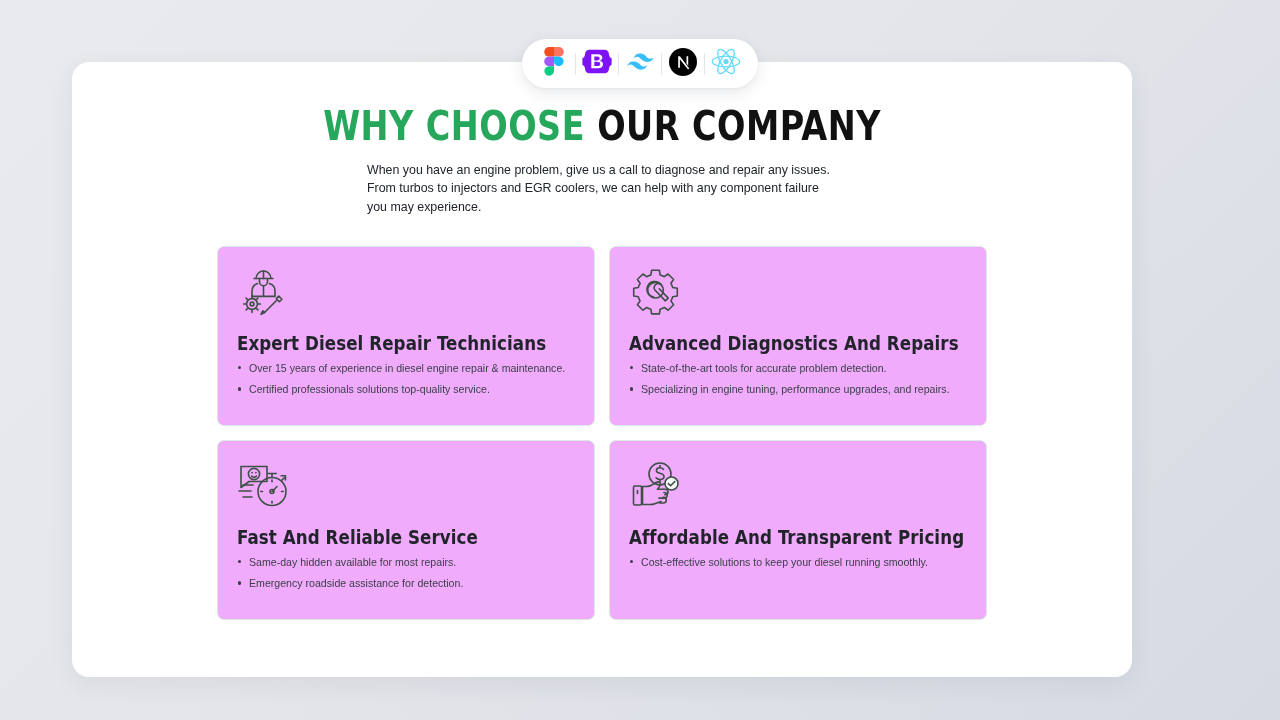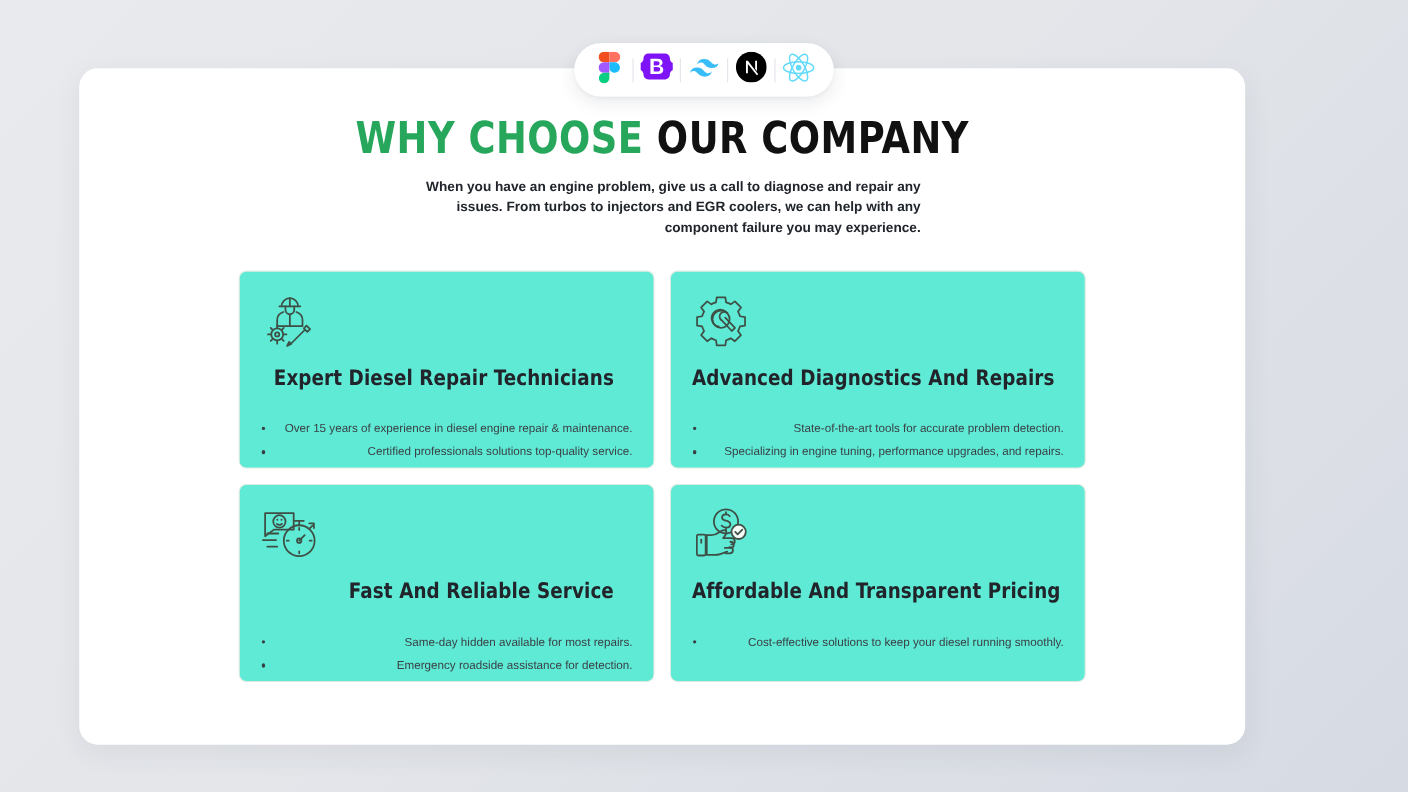--- a/index.html
+++ b/index.html
@@ -71,66 +71,65 @@
     line-height: 1.05;
     white-space: nowrap;
     transform: scaleX(0.93);
   }
   #section-heading .hl { color: #26a75b; }
   #section-heading .dk { color: #111111; }
 
   #section-desc {
     width: 470px;
     margin: 14px auto 0 auto;
-    text-align: right;
+    text-align: left;
     font-size: 12.4px;
     line-height: 1.48;
     color: #20242b;
-    font-weight: 700;
+    font-weight: 400;
   }
 
   
   #card-grid {
     width: 770px;
     margin: 30px auto 0 auto;
     display: grid;
     grid-template-columns: 378px 378px;
     grid-template-rows: 180px 180px;
     column-gap: 14px;
     row-gap: 14px;
   }
 
   .card {
-    background: #5eead4;
+    background: #f0abfc;
     border: 1px solid #dcebe0;
     border-radius: 7px;
     padding: 20px 19px 0 19px;
     position: relative;
-    text-align: right;
   }
 
   .card-icon {
     height: 52px;
     display: block;
   }
   .card-icon svg { display: block; }
 
   .card-title {
     margin-top: 13px;
     font-family: "DejaVu Sans Condensed", "Liberation Sans Narrow", "Liberation Sans", sans-serif;
     font-size: 19.5px;
     font-weight: bold;
     color: #21242a;
     letter-spacing: 0.1px;
     white-space: nowrap;
     transform: scaleX(0.95);
     transform-origin: left center;
   }
 
-  .card-list { list-style: none; margin-top: 28px; }
+  .card-list { list-style: none; margin-top: 6px; }
   .card-list li {
     font-size: 10.6px;
     color: #3a3f45;
     line-height: 1.35;
     padding-left: 12px;
     position: relative;
     margin-bottom: 7px;
     font-weight: 500;
   }
   .card-list li:before {

